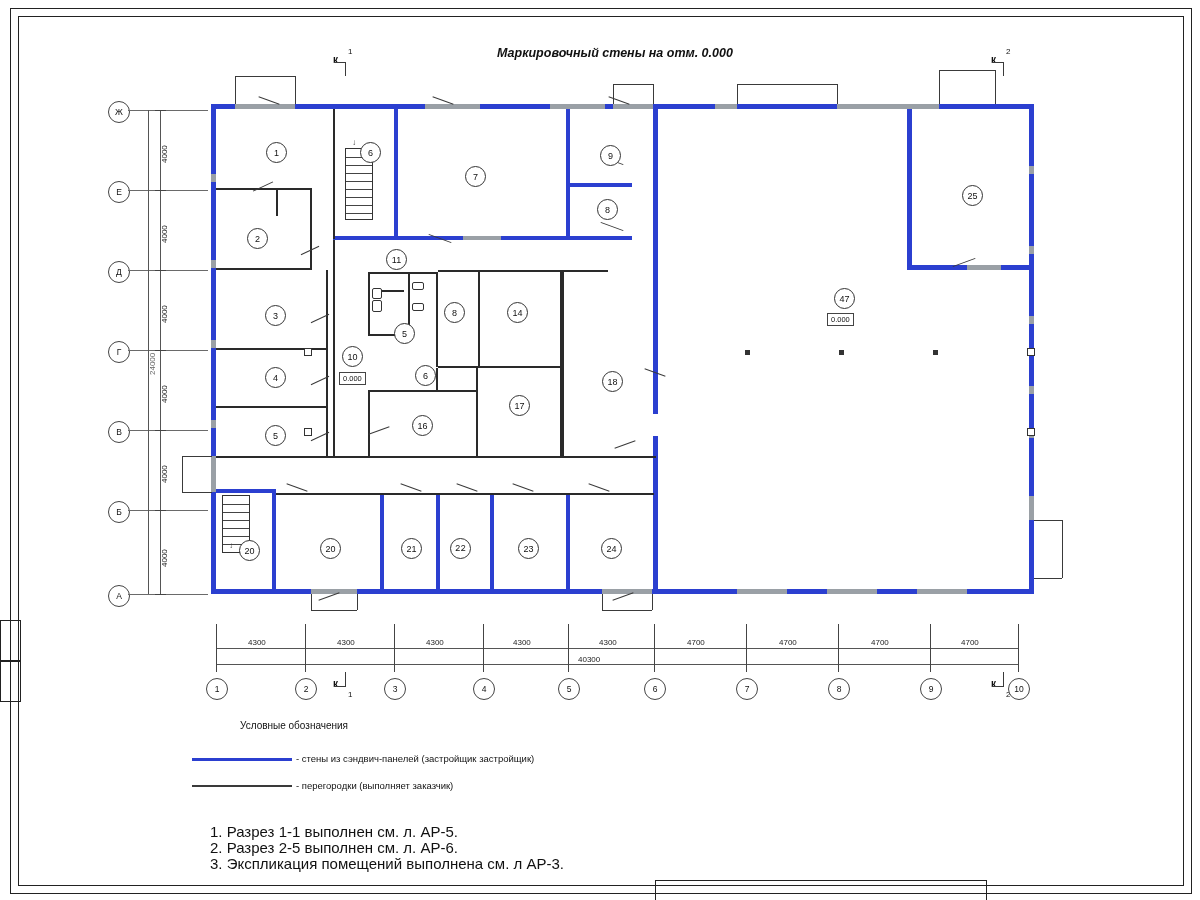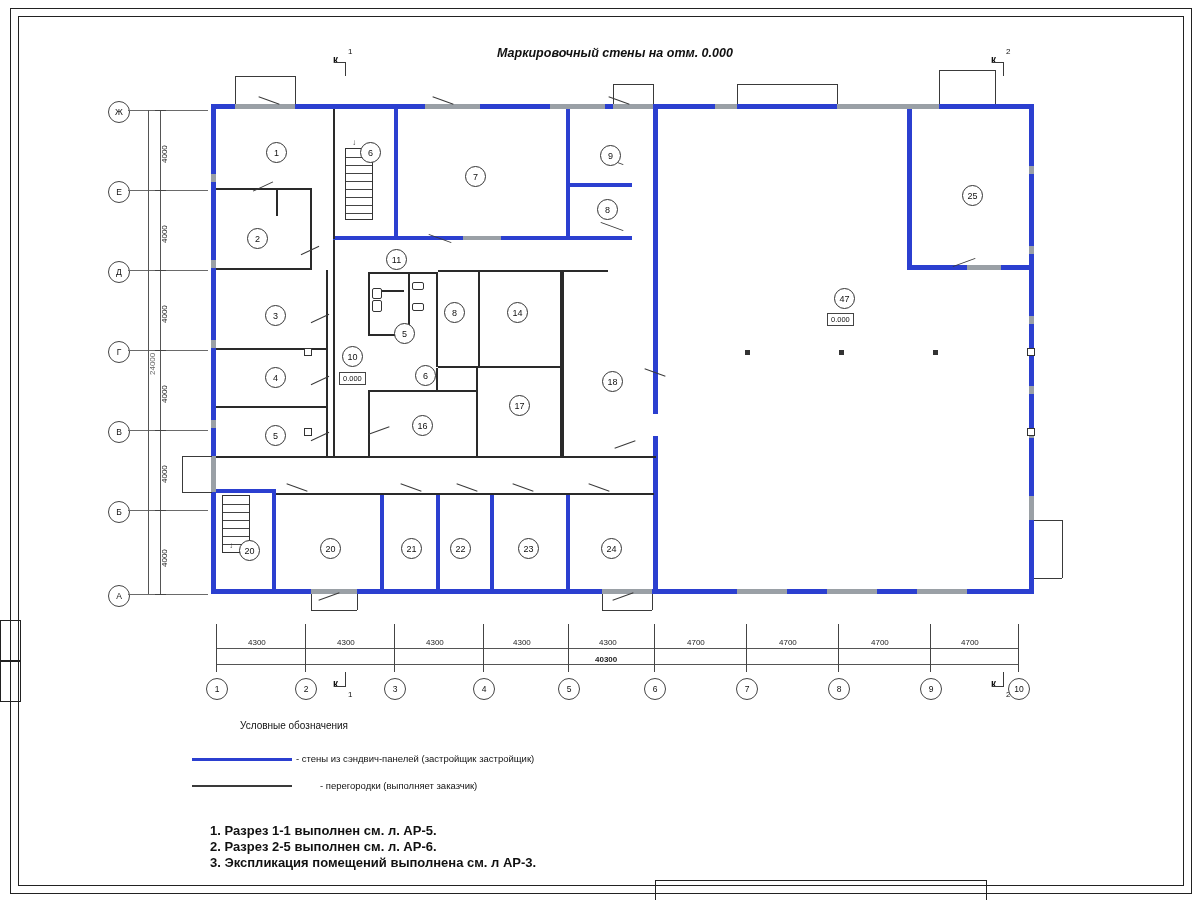--- a/index.html
+++ b/index.html
@@ -31,21 +31,21 @@
   .dimtxt{position:absolute;font-size:8px;color:#222;white-space:nowrap;}
   .vdim{position:absolute;font-size:8px;color:#222;transform-origin:left top;white-space:nowrap;}
 
   .cutmark{position:absolute;font-size:10px;color:#111;font-weight:bold;}
   .cutnum{position:absolute;font-size:8px;color:#111;}
 
   .legend-title{position:absolute;font-size:10px;color:#111;}
   .legend-line-b{position:absolute;height:3px;background:#2b3fd0;}
   .legend-line-g{position:absolute;height:2px;background:#3a3a3a;}
   .legend-txt{position:absolute;font-size:9.5px;color:#111;white-space:nowrap;}
-  .note{position:absolute;font-size:13px;color:#111;white-space:nowrap;font-weight:bold;}
+  .note{position:absolute;font-size:15px;color:#111;white-space:nowrap;}
 
   .col{position:absolute;width:5px;height:5px;background:#333;}
   .colbox{position:absolute;width:6px;height:6px;border:1px solid #333;background:#fff;}
   .stair{position:absolute;border:1px solid #333;background:#fff;}
   .stair i{position:absolute;left:0;right:0;height:1px;background:#444;}
   .arrow{position:absolute;font-size:8px;color:#333;}
   .wc{position:absolute;border:1px solid #333;border-radius:2px;background:#fff;}
 </style>
 </head>
 <body>
@@ -329,21 +329,21 @@
   <div class="roomnum" style="left:394px;top:323px;">5</div>
   <div class="roomnum" style="left:444px;top:302px;">8</div>
   <div class="roomnum" style="left:507px;top:302px;">14</div>
   <div class="roomnum" style="left:415px;top:365px;">6</div>
   <div class="roomnum" style="left:412px;top:415px;">16</div>
   <div class="roomnum" style="left:509px;top:395px;">17</div>
   <div class="roomnum" style="left:602px;top:371px;">18</div>
   <div class="roomnum" style="left:239px;top:540px;">20</div>
   <div class="roomnum" style="left:320px;top:538px;">20</div>
   <div class="roomnum" style="left:401px;top:538px;">21</div>
-  <div class="roomnum" style="left:450px;top:538px;">22</div>
+  <div class="roomnum" style="left:450px;top:538px;font-family:Liberation Mono, monospace;">22</div>
   <div class="roomnum" style="left:518px;top:538px;">23</div>
   <div class="roomnum" style="left:601px;top:538px;">24</div>
   <div class="roomnum" style="left:962px;top:185px;">25</div>
   <div class="roomnum" style="left:834px;top:288px;">47</div>
 
   <div class="lvl" style="left:339px;top:372px;">0.000</div>
   <div class="lvl" style="left:827px;top:313px;">0.000</div>
 
   <div class="dimline" style="left:216px;top:648px;width:802px;height:1px;"></div>
   <div class="dimline" style="left:216px;top:664px;width:802px;height:1px;"></div>
@@ -361,38 +361,38 @@
 
   <div class="dimtxt" style="left:248px;top:638px;">4300</div>
   <div class="dimtxt" style="left:337px;top:638px;">4300</div>
   <div class="dimtxt" style="left:426px;top:638px;">4300</div>
   <div class="dimtxt" style="left:513px;top:638px;">4300</div>
   <div class="dimtxt" style="left:599px;top:638px;">4300</div>
   <div class="dimtxt" style="left:687px;top:638px;">4700</div>
   <div class="dimtxt" style="left:779px;top:638px;">4700</div>
   <div class="dimtxt" style="left:871px;top:638px;">4700</div>
   <div class="dimtxt" style="left:961px;top:638px;">4700</div>
-  <div class="dimtxt" style="left:595px;top:655px;font-weight:bold;">40300</div>
+  <div class="dimtxt" style="left:578px;top:655px;">40300</div>
 
   <div class="bubble b20" style="left:206px;top:678px;">1</div>
   <div class="bubble b20" style="left:295px;top:678px;">2</div>
   <div class="bubble b20" style="left:384px;top:678px;">3</div>
   <div class="bubble b20" style="left:473px;top:678px;">4</div>
   <div class="bubble b20" style="left:558px;top:678px;">5</div>
   <div class="bubble b20" style="left:644px;top:678px;">6</div>
   <div class="bubble b20" style="left:736px;top:678px;">7</div>
   <div class="bubble b20" style="left:828px;top:678px;">8</div>
   <div class="bubble b20" style="left:920px;top:678px;">9</div>
   <div class="bubble b20" style="left:1008px;top:678px;">10</div>
 
   <div class="legend-title" style="left:240px;top:720px;">Условные обозначения</div>
 
   <div class="legend-line-b" style="left:192px;top:758px;width:100px;"></div>
   <div class="legend-txt" style="left:296px;top:753px;">- стены из сэндвич-панелей (застройщик застройщик)</div>
 
   <div class="legend-line-g" style="left:192px;top:785px;width:100px;"></div>
-  <div class="legend-txt" style="left:296px;top:780px;margin-left:24px;">- перегородки (выполняет заказчик)</div>
+  <div class="legend-txt" style="left:296px;top:780px;">- перегородки (выполняет заказчик)</div>
 
   <div class="note" style="left:210px;top:823px;">1. Разрез 1-1 выполнен см. л. АР-5.</div>
   <div class="note" style="left:210px;top:839px;">2. Разрез 2-5 выполнен см. л. АР-6.</div>
   <div class="note" style="left:210px;top:855px;">3. Экспликация помещений выполнена см. л АР-3.</div>
 
 </div>
 
 </body></html>

